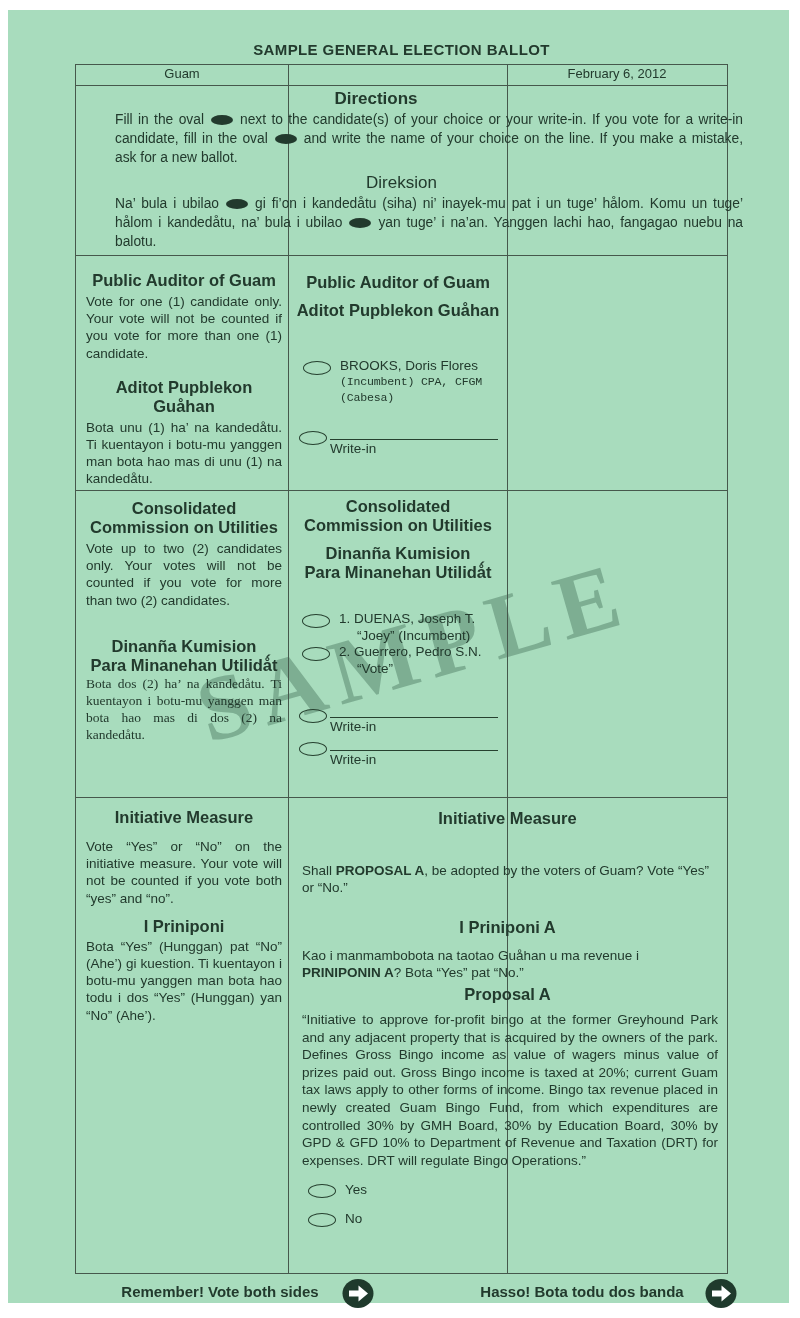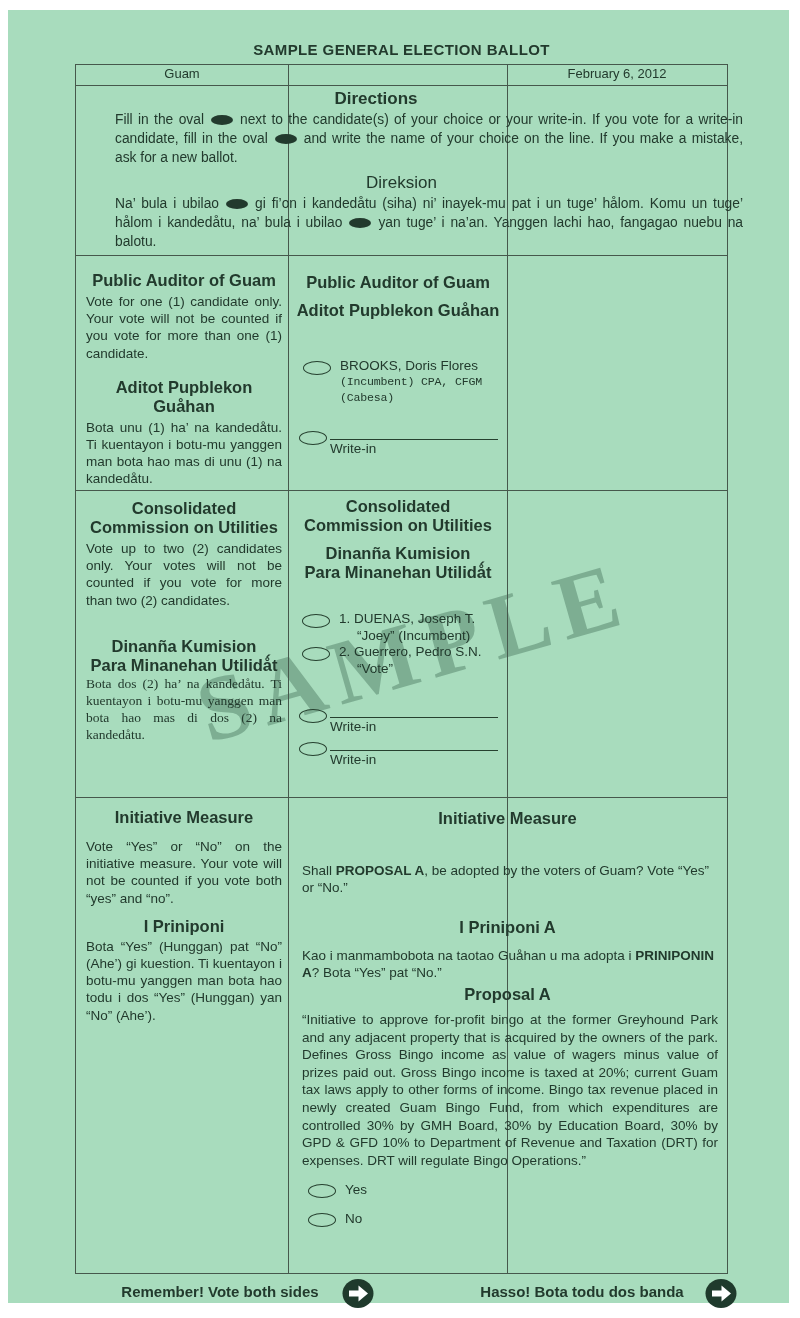--- a/index.html
+++ b/index.html
@@ -139,21 +139,21 @@
     <div class="h1 c" style="margin-top:10px;">I Priniponi</div>
     <div class="body j" style="margin-top:2px;">Bota “Yes” (Hunggan) pat “No” (Ahe’) gi kuestion.  Ti kuentayon i botu-mu yanggen man bota hao todu i dos “Yes” (Hunggan) yan “No” (Ahe’).</div>
   </div>
 
   <div class="abs c h1" style="left:288px;top:809px;width:439px;">Initiative Measure</div>
   <div class="abs body" style="left:302px;top:862px;width:416px;">
     <span>Shall </span><span class="b">PROPOSAL A</span><span>, be adopted by the voters of Guam?  Vote “Yes” or “No.”</span>
   </div>
   <div class="abs c h1" style="left:288px;top:918px;width:439px;">I Priniponi A</div>
   <div class="abs body" style="left:302px;top:947px;width:416px;">
-    <span>Kao i manmambobota na taotao Guåhan u ma adopta i </span><span class="b">PRINIPONIN A</span><span>? Bota “Yes” pat “No.”</span>
+    <span>Kao i manmambobota na taotao Guåhan u ma revenue i </span><span class="b">PRINIPONIN A</span><span>? Bota “Yes” pat “No.”</span>
   </div>
   <div class="abs c h1" style="left:288px;top:985px;width:439px;">Proposal A</div>
   <div class="abs body j" style="left:302px;top:1011px;width:416px;line-height:17.6px;">“Initiative to approve for-profit bingo at the former Greyhound Park and any adjacent property that is acquired by the owners of the park. Defines Gross Bingo income as value of wagers minus value of prizes paid out. Gross Bingo income is taxed at 20%; current Guam tax laws apply to other forms of income. Bingo tax revenue placed in newly created Guam Bingo Fund, from which expenditures are controlled 30% by GMH Board, 30% by Education Board, 30% by GPD &amp; GFD 10% to Department of Revenue and Taxation (DRT) for expenses. DRT will regulate Bingo Operations.”</div>
 
   <div class="abs candrow" style="left:308px;top:1181px;">
     <span class="oval-o"></span>
     <span class="body">Yes</span>
   </div>
   <div class="abs candrow" style="left:308px;top:1210px;">
     <span class="oval-o"></span>

